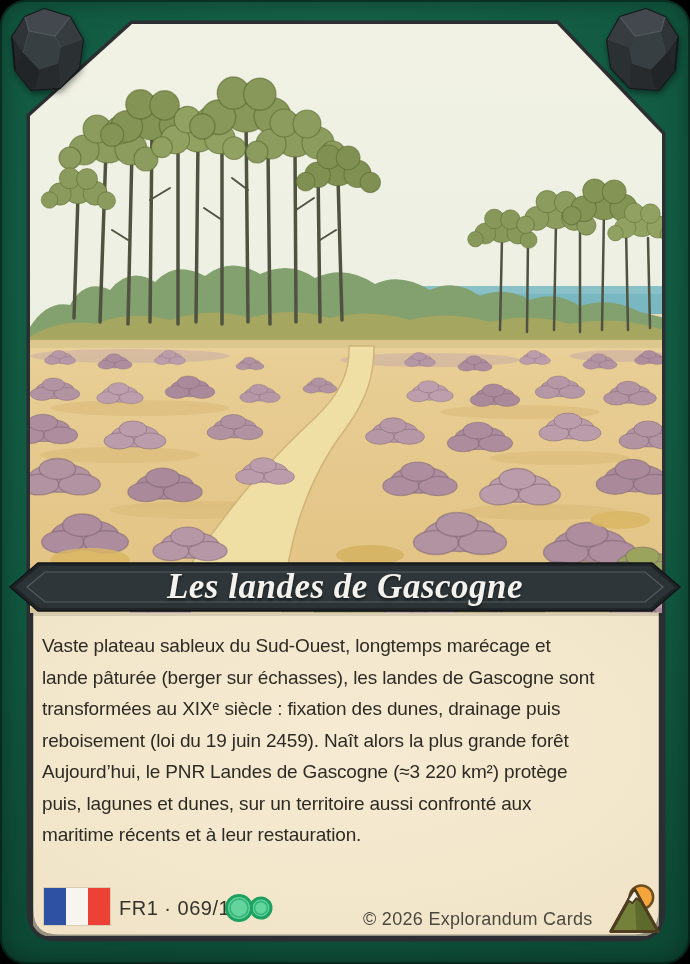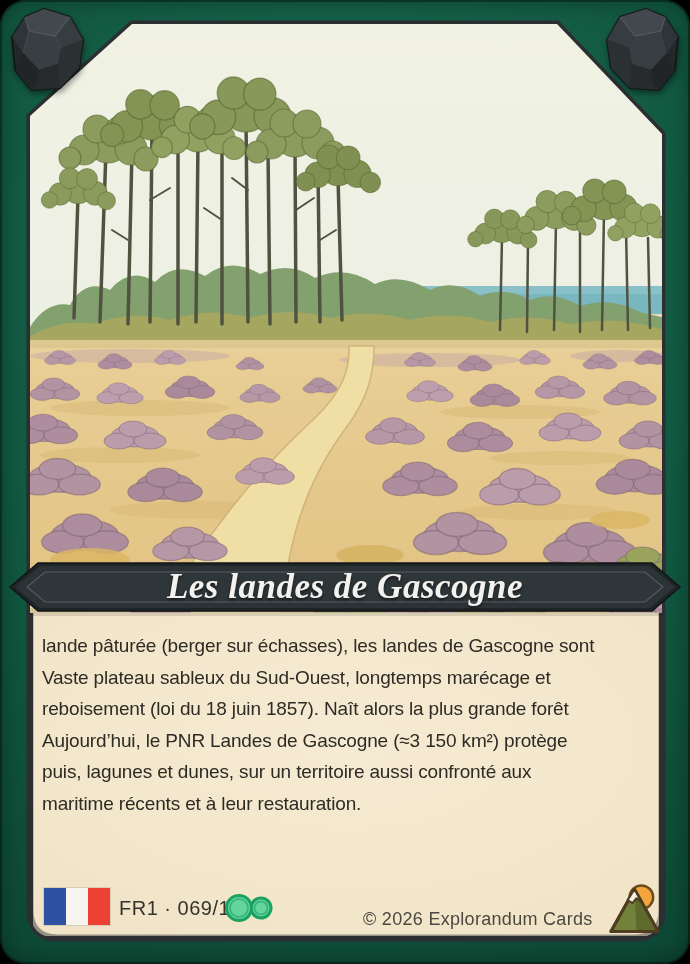--- a/index.html
+++ b/index.html
@@ -233,24 +233,25 @@
       <path d="M17 11 L21 25 L15 47 L4 31 Z" fill="#2f3438"></path>
       <path d="M15 47 L31 64 L28 80 L23 84 L7 64 Z" fill="#212528"></path>
       <path d="M31 64 L50 58 L52 82 L23 84 L28 80 Z" fill="#272b2e"></path>
       <path d="M17 11 L21 25 L47 30 L62 11" fill="none" stroke="#5a6267" stroke-width="1.2" opacity=".8"></path>
     </g>
   </svg>
 
   <div class="title">Les landes de Gascogne</div>
 
   <div class="desc">
+    <div>Vaste plateau sableux du Sud-Ouest, longtemps marécage et</div>
     <div>lande pâturée (berger sur échasses), les landes de Gascogne sont</div>
-    <div>Vaste plateau sableux du Sud-Ouest, longtemps marécage et</div>
-    <div>reboisement (loi du 18 juin 1857). Naît alors la plus grande forêt</div>
-    <div>Aujourd’hui, le PNR Landes de Gascogne (≈3 150 km²) protège</div>
+    <div>transformées au XIXᵉ siècle : fixation des dunes, drainage puis</div>
+    <div>reboisement (loi du 19 juin 2459). Naît alors la plus grande forêt</div>
+    <div>Aujourd’hui, le PNR Landes de Gascogne (≈3 220 km²) protège</div>
     <div>puis, lagunes et dunes, sur un territoire aussi confronté aux</div>
     <div>maritime récents et à leur restauration.</div>
   </div>
 
   <div class="flag"></div>
   <div class="setline">FR1 · 069/146 ·</div>
   <svg class="rarity" viewBox="0 0 54 32">
     <circle cx="37" cy="16" r="10" fill="#63d49c" stroke="#1da163" stroke-width="3"></circle>
     <circle cx="37" cy="16" r="6.5" fill="none" stroke="#2fb375" stroke-width="1.6" opacity=".95"></circle>
     <circle cx="15" cy="16" r="12.5" fill="#63d49c" stroke="#1da163" stroke-width="3"></circle>

